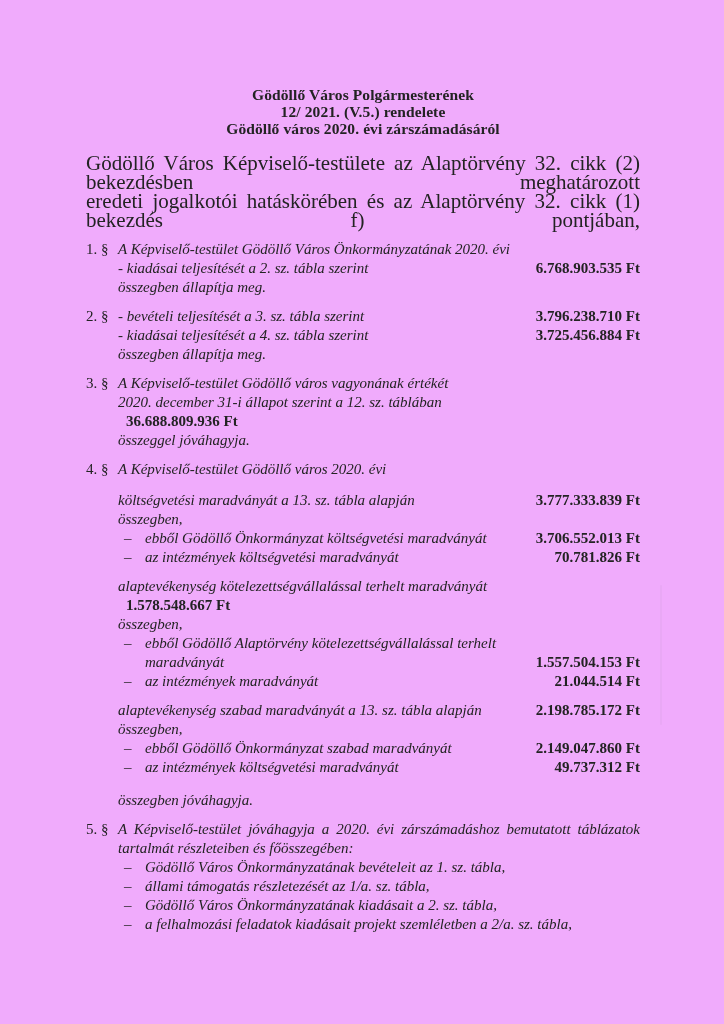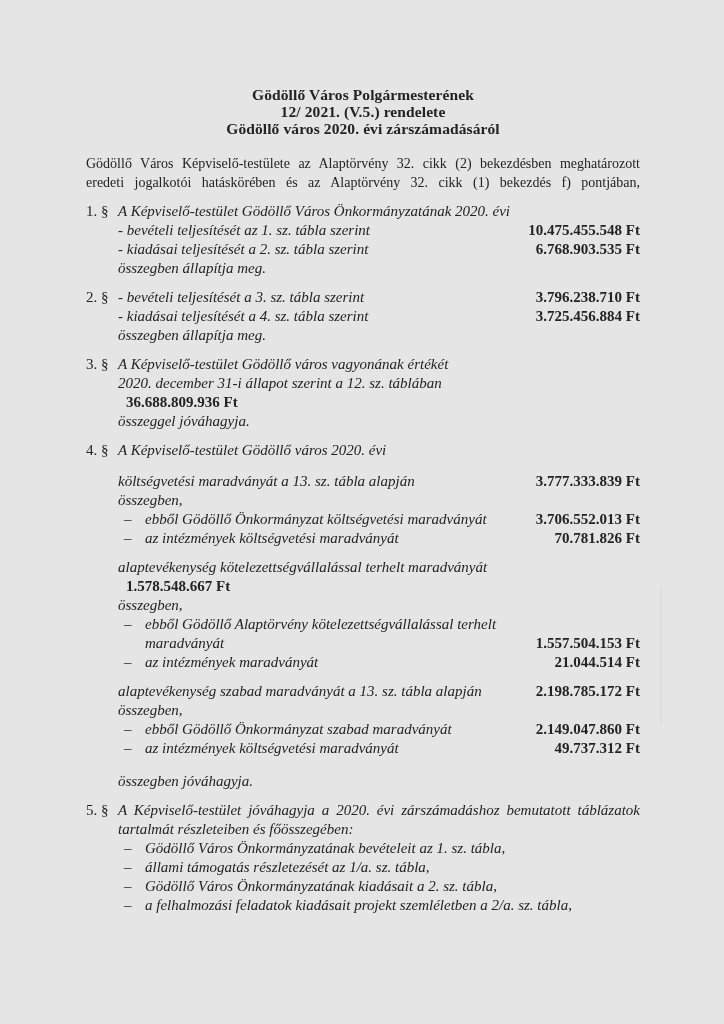--- a/index.html
+++ b/index.html
@@ -4,39 +4,39 @@
 <style>
   html, body {
     margin: 0;
     padding: 0;
     background: #ffffff;
   }
   .page {
     position: relative;
     width: 724px;
     height: 1024px;
-    background: #e5e5e5;
+    background: #f0abfc;
     font-family: "Liberation Serif", serif;
     color: #232323;
     overflow: hidden;
     box-sizing: border-box;
   }
   .inner {
     padding: 86px 84px 0 86px;
   }
   .doc-title {
     text-align: center;
     font-weight: bold;
     font-size: 15.5px;
     line-height: 17px;
     margin-bottom: 17px;
     letter-spacing: 0.1px;
   }
   .intro {
-    font-size: 14px;
+    font-size: 21px;
     line-height: 19px;
     margin-bottom: 9px;
   }
   .jline {
     text-align: justify;
     text-align-last: justify;
   }
   .line-plain {
     text-align: left;
   }
@@ -114,24 +114,20 @@
       </div>
 
     <div>
         <div class="section">
           <div class="sec-num">1. §</div>
           <div class="sec-body">
             <div class="line">
               <span class="ltext">A Képviselő-testület Gödöllő Város Önkormányzatának 2020. évi</span>
             </div>
             <div class="line">
-              <span class="ltext">- bevételi teljesítését az 1. sz. tábla szerint</span>
-              <span class="amount">10.475.455.548 Ft</span>
-            </div>
-            <div class="line">
               <span class="ltext">- kiadásai teljesítését a 2. sz. tábla szerint</span>
               <span class="amount">6.768.903.535 Ft</span>
             </div>
             <div class="line">
               <span class="ltext">összegben állapítja meg.</span>
             </div>
           </div>
         </div>
         <div class="section">
           <div class="sec-num">2. §</div>

